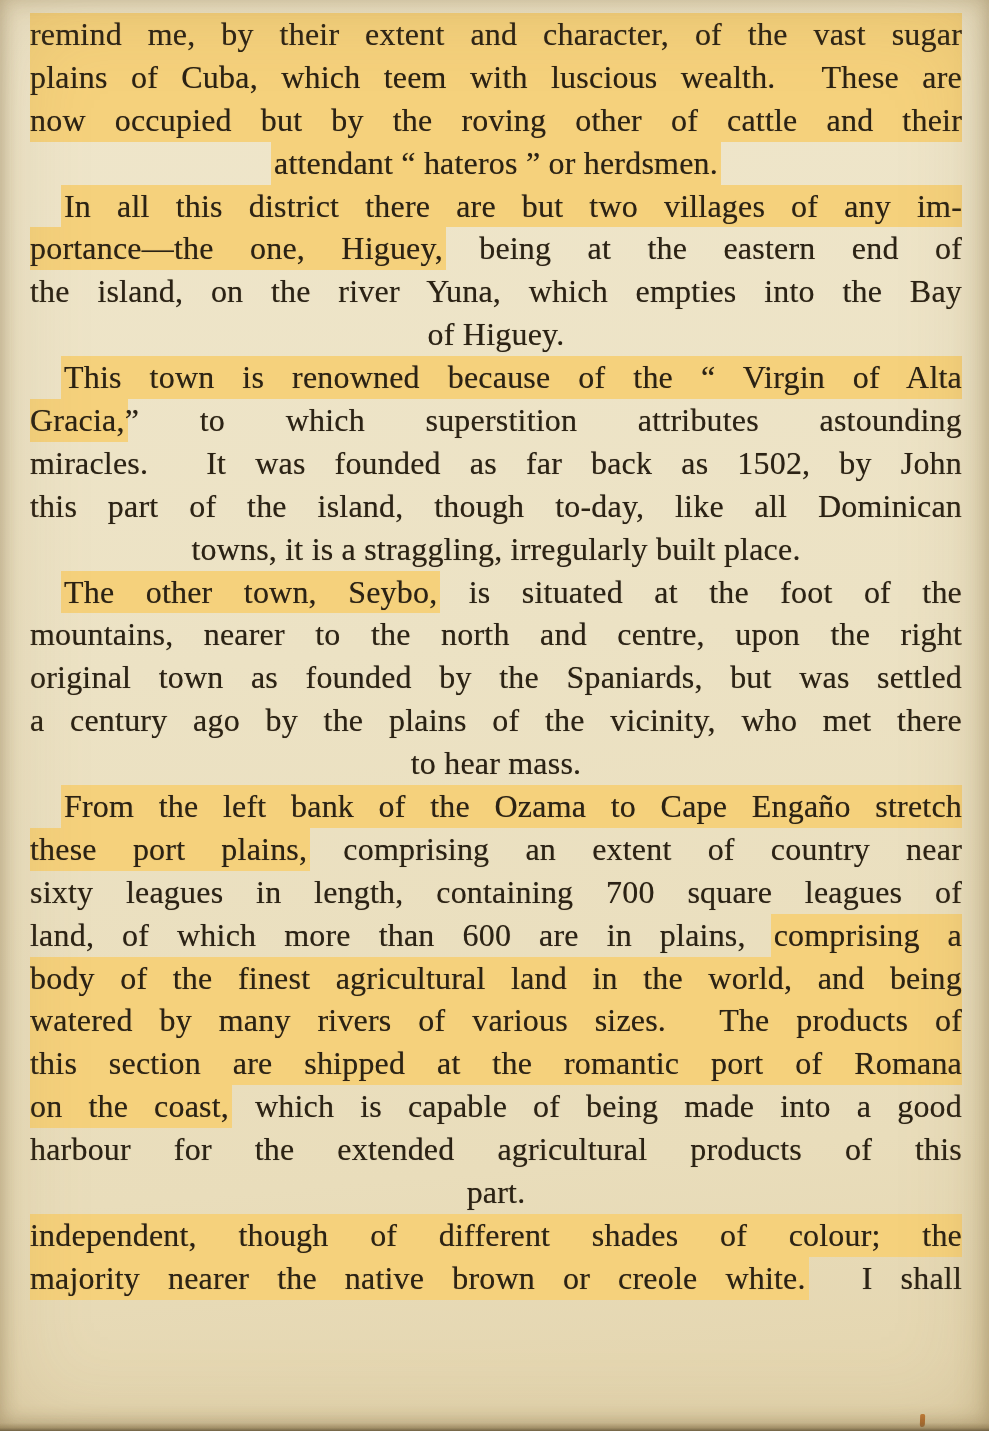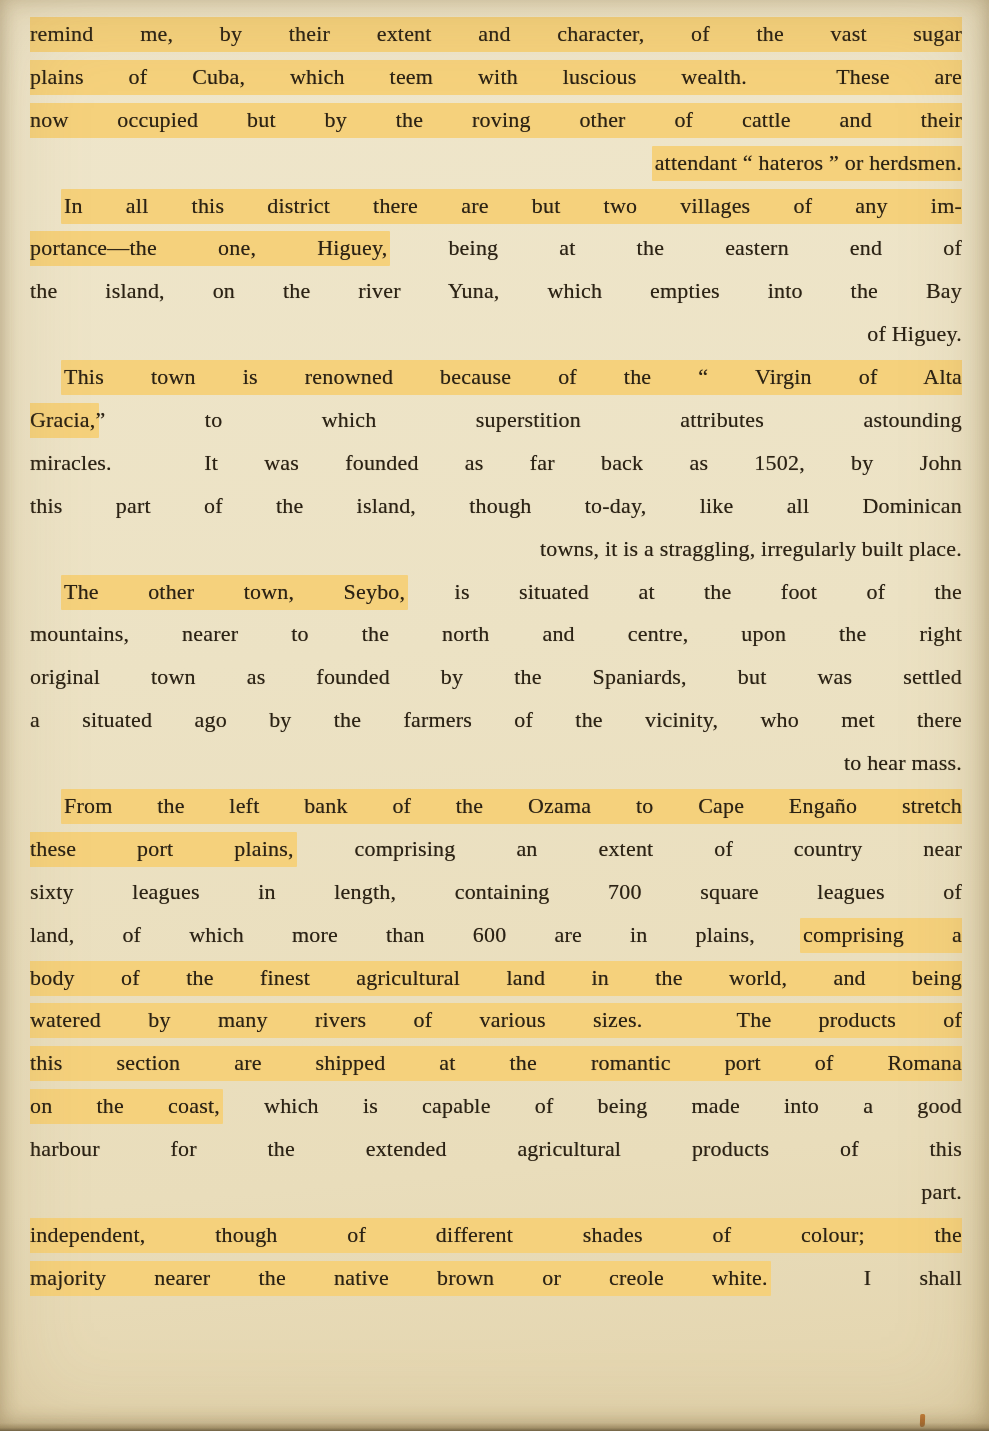--- a/index.html
+++ b/index.html
@@ -24,26 +24,26 @@
       inset 6px 0 18px rgba(130, 108, 62, 0.12),
       inset 0 -10px 16px rgba(110, 92, 55, 0.25);
   }
   .bottom-edge {
     position: absolute; left: 0; right: 0; bottom: 0; height: 8px; z-index: 6;
     background: linear-gradient(to bottom, rgba(150,128,80,0) 0%, rgba(132,112,72,0.45) 60%, rgba(90,76,50,0.75) 100%);
   }
   .text-block {
     position: relative; z-index: 2;
     padding: 13px 27px 0 30px;
-    font-size: 22px;
+    font-size: 32px;
     line-height: 42.9px;
     letter-spacing: 0.2px;
     text-shadow: 0 0 0.7px rgba(43, 34, 20, 0.55);
   }
-  .line { text-align: right; white-space: normal; overflow: hidden; height: 42.9px; }
+  .line { text-align: center; white-space: normal; overflow: hidden; height: 42.9px; }
   .line.just { text-align: justify; text-align-last: justify; }
   .line.indent { text-indent: 34px; }
   mark.hl {
     background: var(--hl, #f5d17c);
     color: inherit;
     padding: 4px 3px 6px 3px;
     margin: 0 -3px;
     border-radius: 1px;
   }
   .stray-mark {
@@ -70,21 +70,21 @@
       <div class="line just"><span>the island, on the river Yuna, which empties into the Bay</span></div>
       <div class="line"><span>of Higuey.</span></div>
       <div class="line just indent"><mark class="hl">This town is renowned because of the “ Virgin of Alta</mark></div>
       <div class="line just"><mark class="hl">Gracia,</mark><span>” to which superstition attributes astounding</span></div>
       <div class="line just"><span>miracles.&nbsp; It was founded as far back as 1502, by John</span></div>
       <div class="line just"><span>this part of the island, though to-day, like all Dominican</span></div>
       <div class="line"><span>towns, it is a straggling, irregularly built place.</span></div>
       <div class="line just indent"><mark class="hl">The other town, Seybo,</mark><span> is situated at the foot of the</span></div>
       <div class="line just"><span>mountains, nearer to the north and centre, upon the right</span></div>
       <div class="line just"><span>original town as founded by the Spaniards, but was settled</span></div>
-      <div class="line just"><span>a situated ago by the farmers of the vicinity, who met there</span></div>
+      <div class="line just"><span>a century ago by the plains of the vicinity, who met there</span></div>
       <div class="line"><span>to hear mass.</span></div>
       <div class="line just indent"><mark class="hl">From the left bank of the Ozama to Cape Engaño stretch</mark></div>
       <div class="line just"><mark class="hl">these port plains,</mark><span> comprising an extent of country near</span></div>
       <div class="line just"><span>sixty leagues in length, containing 700 square leagues of</span></div>
       <div class="line just"><span>land, of which more than 600 are in plains, </span><mark class="hl">comprising a</mark></div>
       <div class="line just"><mark class="hl">body of the finest agricultural land in the world, and being</mark></div>
       <div class="line just"><mark class="hl">watered by many rivers of various sizes.&nbsp; The products of</mark></div>
       <div class="line just"><mark class="hl">this section are shipped at the romantic port of Romana</mark></div>
       <div class="line just"><mark class="hl">on the coast,</mark><span> which is capable of being made into a good</span></div>
       <div class="line just"><span>harbour for the extended agricultural products of this</span></div>

